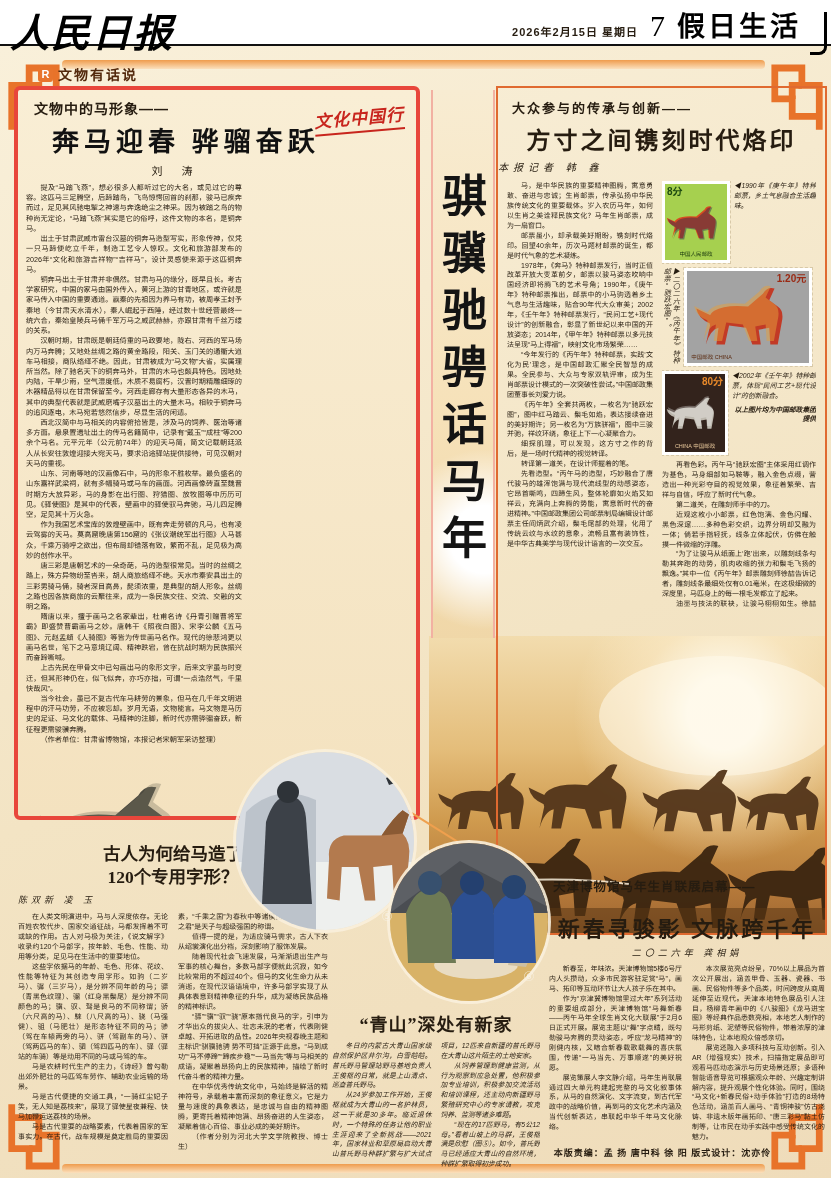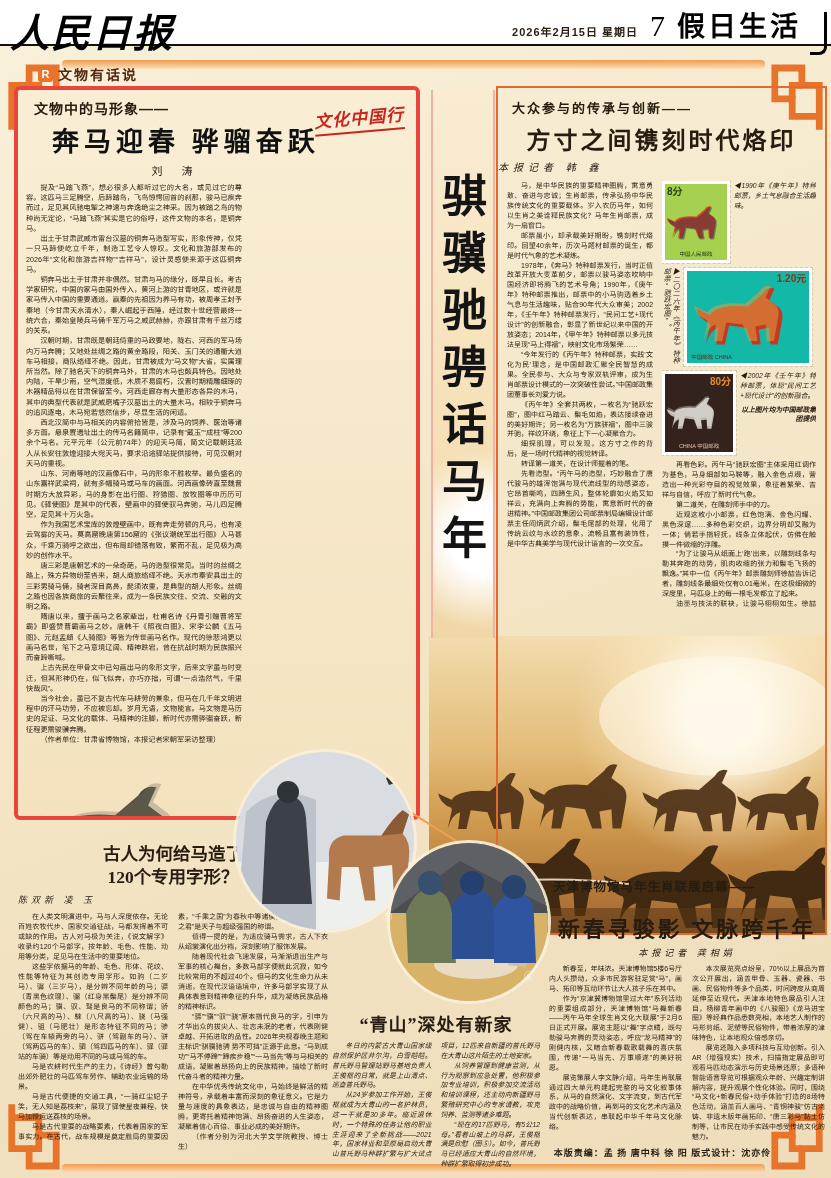--- a/index.html
+++ b/index.html
@@ -260,32 +260,32 @@
                   <use href="#horse" fill="rgba(40,40,80,.45)" transform="translate(2,2)"></use>
               </svg>
               <span class="stamp-country" style="color:#14320c">中国人民邮政</span>
             </div>
           </div>
           <div class="stamp-cap">◀1990年《庚午年》特种邮票，乡土气息融合生活趣味。</div>
         </div>
         <div class="stamp-row">
           <div class="stamp-cap-v">▶二〇二六年《丙午年》特种邮票“驰跃宏图”。</div>
           <div class="stamp" style="width:128px;height:98px">
-            <div class="stamp-inner" style="background:#14b8a6">
+            <div class="stamp-inner" style="background:#a3a3a3">
               <span class="stamp-denom" style="left:auto;right:3px;color:#9a2a14">1.20元</span>
               <svg width="118" height="74" viewBox="0 0 100 70" style="margin-top:8px">
                 <use href="#horse" fill="#c23a26"></use>
                   <use href="#horse" fill="rgba(230,160,60,.5)" transform="translate(-2,-2) scale(.98)"></use>
               </svg>
               <span class="stamp-country" style="color:#5a2a10;text-align:left;padding-left:4px">中国邮政 CHINA</span>
             </div>
           </div>
         </div>
         <div class="stamp-row">
-          <div class="stamp" style="width:74px;height:84px">
+          <div class="stamp" style="width:66px;height:84px">
             <div class="stamp-inner" style="background:#33231c">
               <span class="stamp-denom" style="left:auto;right:2px;color:#e8892a">80分</span>
               <svg width="58" height="56" viewBox="0 0 100 70" style="margin-top:11px">
                 <use href="#horse" fill="#bdb8ae"></use>
                   <use href="#horse" fill="rgba(255,255,255,.3)" transform="translate(2,-2) scale(.96)"></use>
               </svg>
               <span class="stamp-country" style="color:#e8c79a">CHINA 中国邮政</span>
             </div>
           </div>
           <div>
@@ -363,21 +363,21 @@
     <div class="q-body">
       <div class="flow"><p>冬日的内蒙古大青山国家级自然保护区井尔沟，白雪皑皑。普氏野马管理站野马基地负责人王俊枢的日常，就是上山清点、巡查普氏野马。</p><p>从24岁参加工作开始，王俊枢就成为大青山的一名护林员，这一干就是30多年。临近退休时，一个特殊的任务让他的职业生涯迎来了全新挑战——2021年，国家林业和草原局启动大青山普氏野马种群扩繁与扩大试点项目，12匹来自新疆的普氏野马在大青山这片陌生的土地安家。</p><p>从饲养管理到健康监测，从行为观察到应急处置，他积极参加专业培训，积极参加交流活动和培训课程，还主动向新疆野马繁殖研究中心的专家请教，攻克饲养、监测等诸多难题。</p><p>“现在的17匹野马，有5公12母。”看着山坡上的马群，王俊枢满是欣慰（图⑤）。如今，普氏野马已经适应大青山的自然环境，种群扩繁取得初步成功。</p></div>
       
       
     </div>
   </div>
 
   <div class="tianjin">
     <div class="t-kicker">天津博物馆马年生肖联展启幕——</div>
     <h2 class="t-title">新春寻骏影  文脉跨千年</h2>
-    <div class="t-byline">本报记者  龚相娟</div>
+    <div class="t-byline">二〇二六年  龚相娟</div>
     <div class="t-body">
         <p>新春至，年味浓。天津博物馆5楼6号厅内人头攒动，众多市民游客驻足赏“马”，画马、拓印等互动环节让大人孩子乐在其中。</p>
         <p>作为“京津冀博物馆里过大年”系列活动的重要组成部分，天津博物馆“马舞新春——丙午马年全球生肖文化大联展”于2月6日正式开展。展览主题以“舞”字点睛，既勾勒骏马奔腾的灵动姿态，呼应“龙马精神”的刚健内核，又暗合新春载歌载舞的喜庆氛围，传递“一马当先、万事顺遂”的美好祝愿。</p>
         <p>展览策展人李文静介绍，马年生肖联展通过四大单元构建起完整的马文化叙事体系，从马的自然演化、文字流变，到古代军政中的战略价值，再到马的文化艺术内涵及当代创新表达，串联起中华千年马文化脉络。</p>
         <p>本次展览亮点纷呈，70%以上展品为首次公开展出，涵盖甲骨、玉器、瓷器、书画、民俗物件等多个品类，时间跨度从商周延伸至近现代。天津本地特色展品引人注目，杨柳青年画中的《八骏图》《龙马进宝图》等经典作品悉数亮相，本地艺人制作的马形剪纸、泥塑等民俗物件，带着浓厚的津味特色，让本地观众倍感亲切。</p>
         <p>展览还融入多项科技与互动创新。引入AR（增强现实）技术，扫描指定展品即可观看马匹动态演示与历史场景还原；多语种智能语音导览可根据观众年龄、兴趣定制讲解内容，提升观展个性化体验。同时，围绕“马文化+新春民俗+动手体验”打造的8场特色活动，涵盖百人画马、“青铜神骏”仿古浇铸、非遗木版年画拓印、“唐三彩马”黏土仿制等，让市民在动手实践中感受传统文化的魅力。</p>
       </div>
   </div>
 
   <div class="page-footer">本版责编：孟  扬  唐中科  徐  阳    版式设计：沈亦伶</div>

